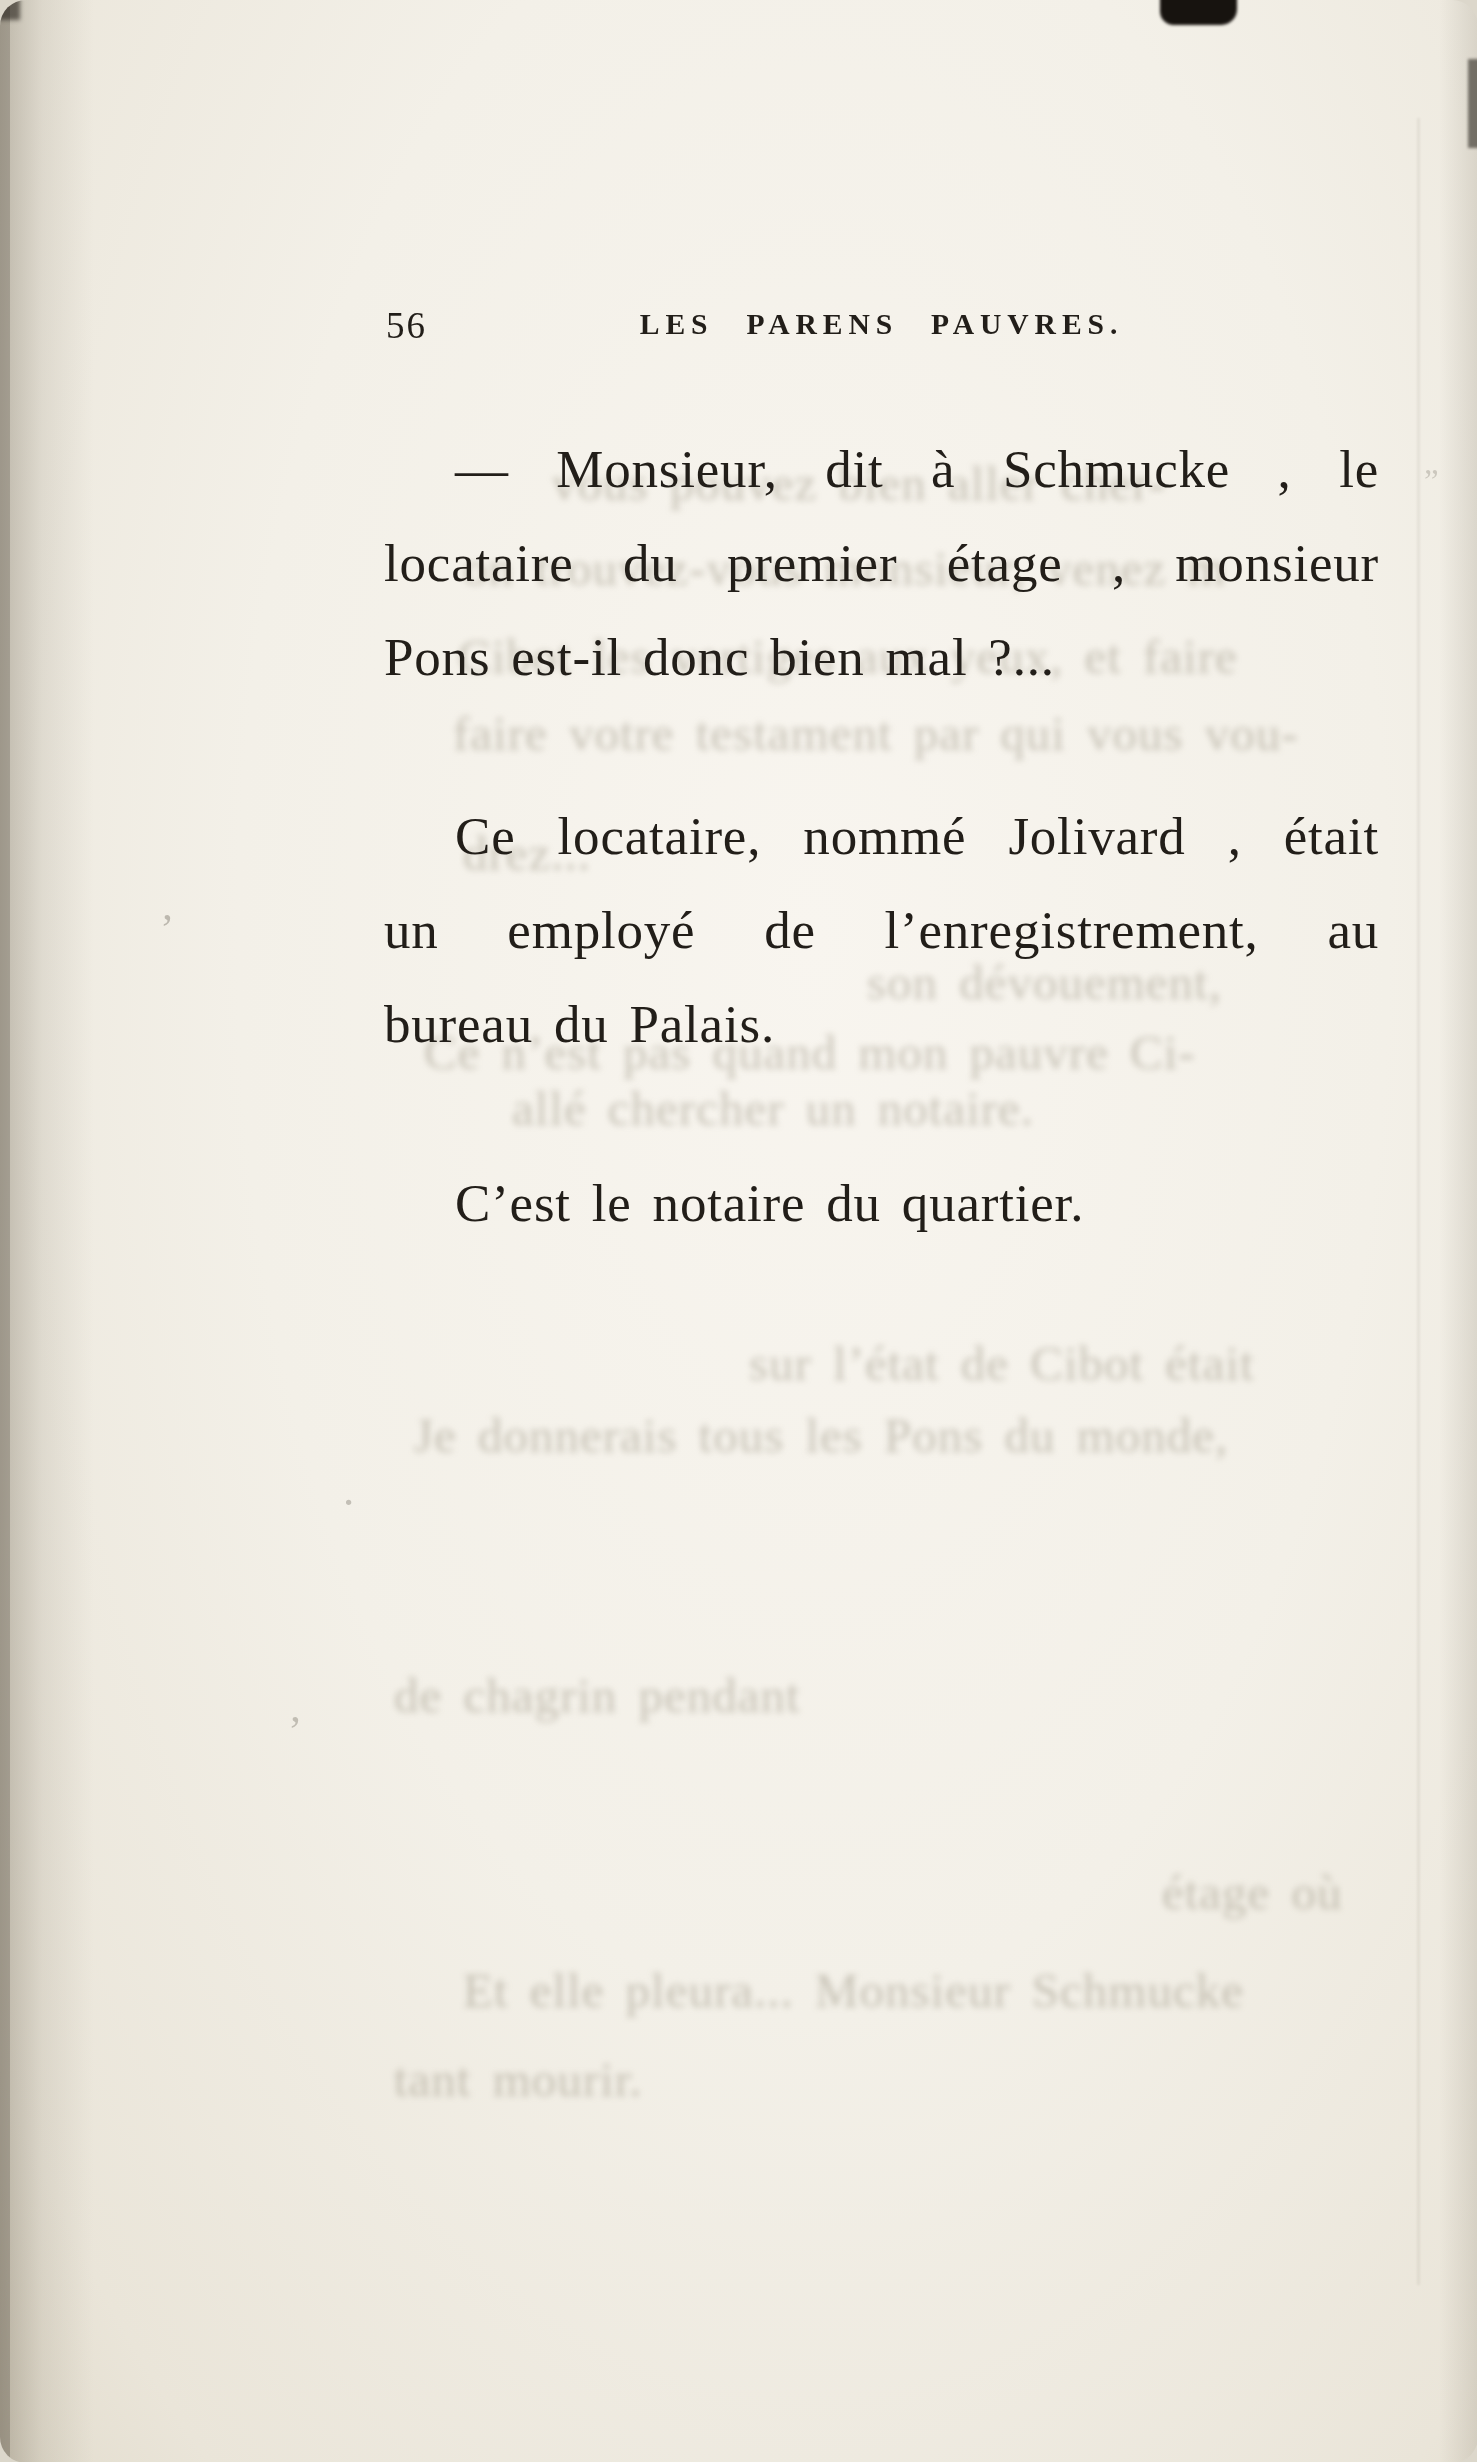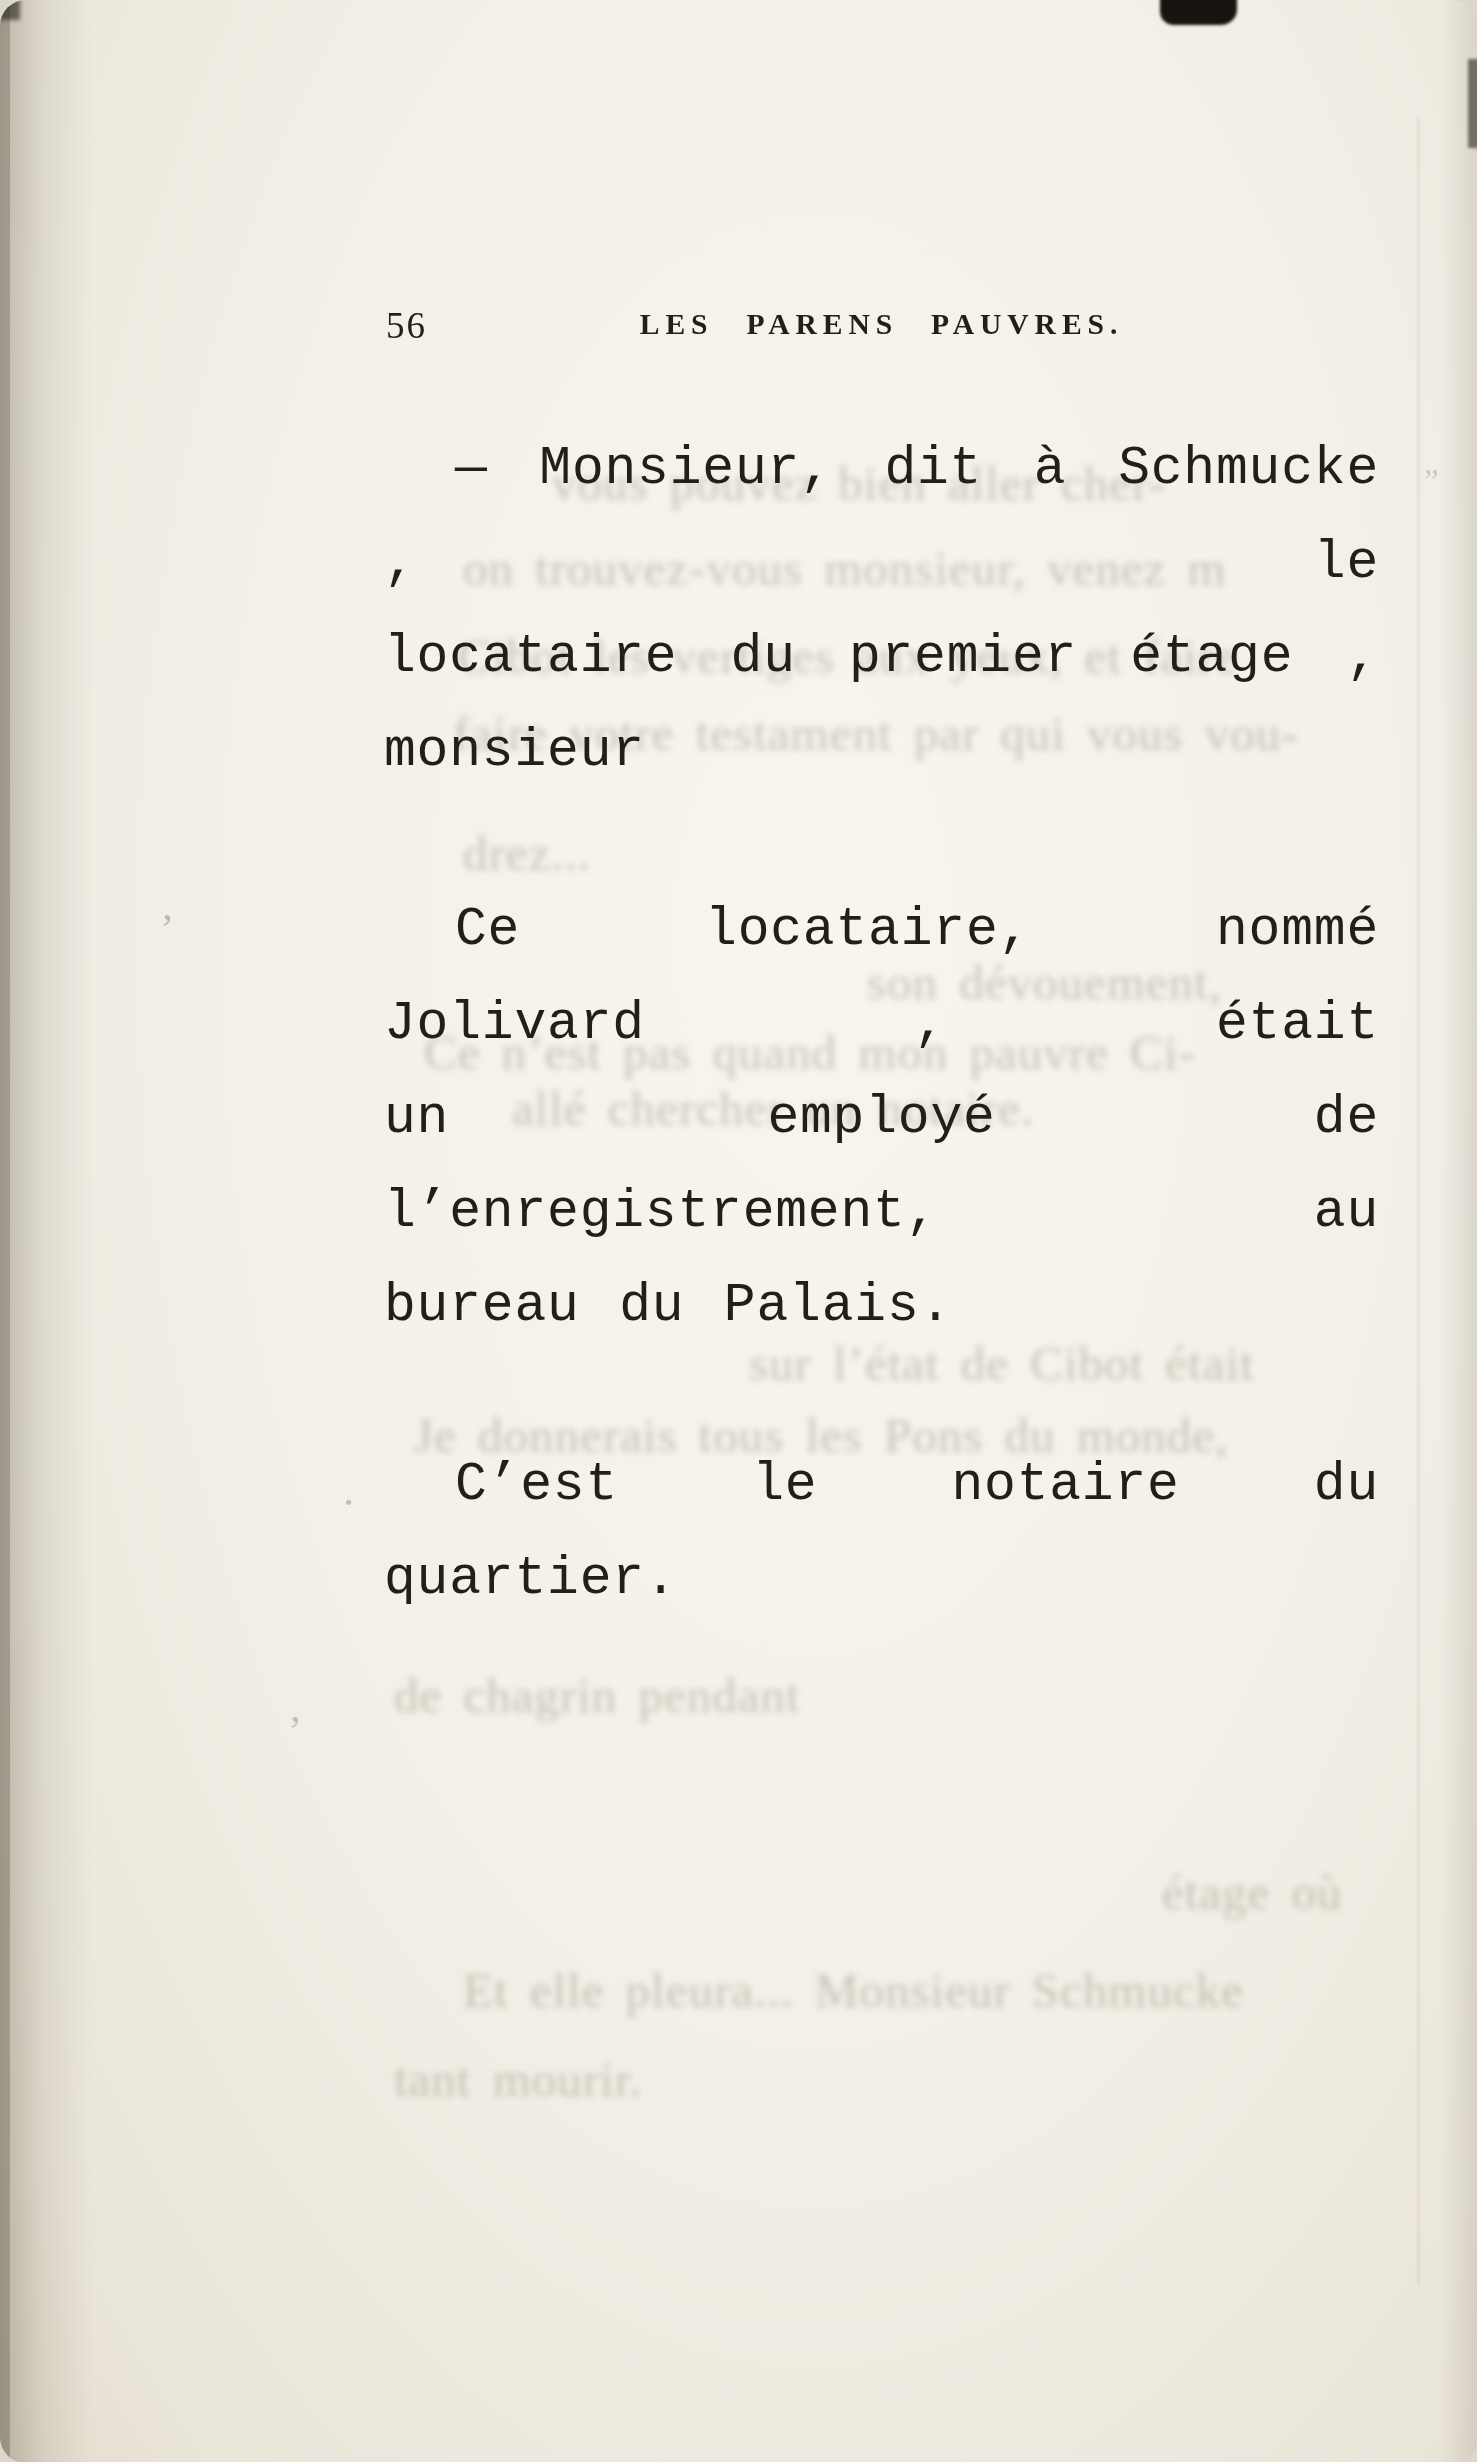--- a/index.html
+++ b/index.html
@@ -74,21 +74,21 @@
   .running-title {
     text-align: center;
     font-size: 29.6px;
     font-weight: bold;
     letter-spacing: 5.9px;
     word-spacing: 19.7px;
     padding-top: 3.9px;
     margin-top: 16px;
   }
   .text-block { margin-top: 67px; }
-  .paragraph { margin-bottom: 85px; font-family: Liberation Mono, monospace; }
+  .paragraph { margin-bottom: 85px; }
   .line {
     font-size: 53px;
     line-height: 94px;
     letter-spacing: 0.8px;
     word-spacing: 6.9px;
     text-align: justify;
     text-align-last: justify;
     white-space: normal;
   }
   .line.first { text-indent: 71px; }
@@ -125,20 +125,21 @@
 
   <div class="content">
     <div class="header">
       <span class="page-number">56</span>
       <div class="running-title">LES PARENS PAUVRES.</div>
     </div>
     <div class="text-block">
         <div class="paragraph">
           <div class="line first">— Monsieur, dit à Schmucke , le</div>
           <div class="line">locataire du premier étage , monsieur</div>
+          <div class="line last">Pons est-il donc bien mal ?...</div>
         </div>
         <div class="paragraph">
           <div class="line first">Ce locataire, nommé Jolivard , était</div>
           <div class="line">un employé de l’enregistrement, au</div>
           <div class="line last">bureau du Palais.</div>
         </div>
         <div class="paragraph">
           <div class="line first last">C’est le notaire du quartier.</div>
         </div>
       </div>

